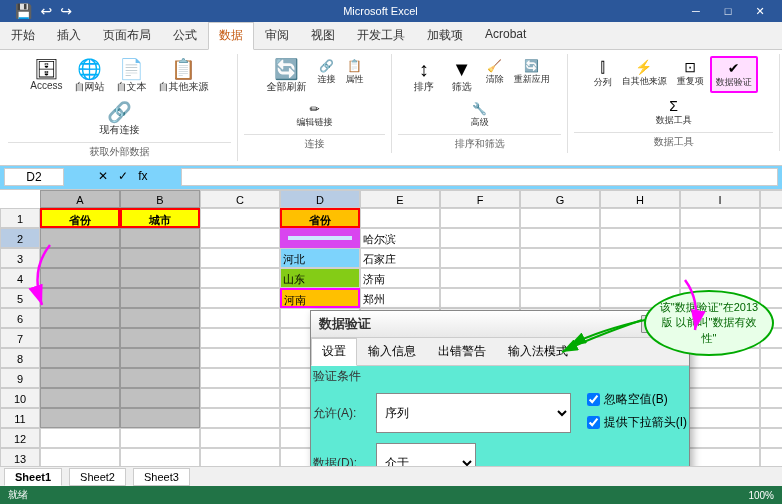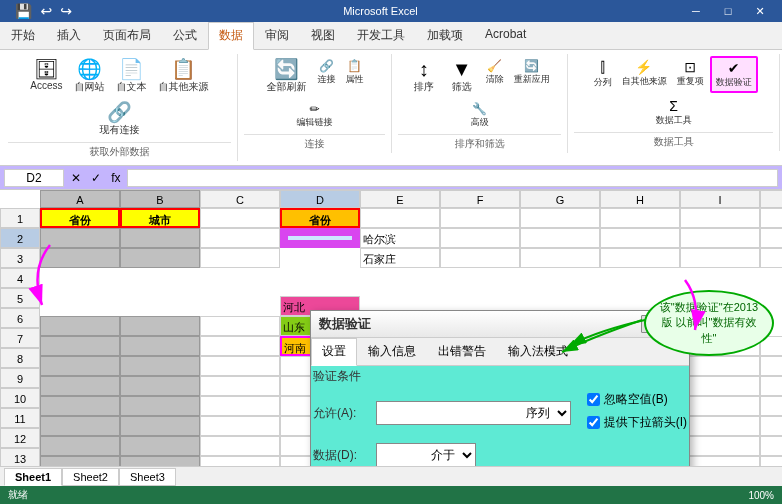--- a/index.html
+++ b/index.html
@@ -13,21 +13,21 @@
 
     .ribbon-content { display: flex; padding: 4px 2px; background: #fff; min-height: 80px; align-items: flex-start; }
     .ribbon-group { display: flex; flex-direction: column; align-items: center; padding: 2px 6px; border-right: 1px solid #e0e0e0; min-width: 60px; }
     .ribbon-group-buttons { display: flex; flex-wrap: wrap; gap: 2px; justify-content: center; }
     .ribbon-group-label { font-size: 10px; color: #666; margin-top: 2px; text-align: center; border-top: 1px solid #e0e0e0; padding-top: 2px; width: 100%; }
     .ribbon-btn { display: flex; flex-direction: column; align-items: center; padding: 2px 4px; cursor: pointer; border: 1px solid transparent; border-radius: 2px; min-width: 36px; }
     .ribbon-btn .icon { font-size: 20px; line-height: 1; }
     .ribbon-btn .label { font-size: 10px; color: #333; margin-top: 1px; text-align: center; }
 
     
-    .formula-bar { display: flex; align-items: center; padding: 2px 4px; background: #c4b5fd; border-bottom: 1px solid #ccc; height: 24px; }
+    .formula-bar { display: flex; align-items: flex-start; padding: 2px 4px; background: #7dd3fc; border-bottom: 1px solid #ccc; height: 24px; gap: 27px; }
     .cell-ref { width: 60px; border: 1px solid #ccc; padding: 1px 4px; font-size: 12px; text-align: center; margin-right: 4px; }
     .formula-icons { display: flex; gap: 4px; margin-right: 4px; }
     .formula-icon { font-size: 12px; cursor: pointer; padding: 1px 3px; }
     .formula-input { flex: 1; border: 1px solid #ccc; padding: 1px 4px; font-size: 12px; }
 
     
     .spreadsheet { position: relative; background: #fff; }
     .col-header { width: 80px; height: 18px; background: #f2f2f2; border: 1px solid #ccc; font-size: 11px; text-align: center; line-height: 18px; flex-shrink: 0; }
     .col-header.highlighted-d { background: #b8cce4; }
 
@@ -55,21 +55,21 @@
     .dialog-ctrl-btn.close { background: #e81123; color: #fff; border-color: #c00; }
 
     .dialog-tabs { display: flex; background: #f0f0f0; border-bottom: 1px solid #ccc; }
     .dialog-tab { padding: 4px 10px; font-size: 12px; cursor: pointer; border: 1px solid transparent; }
     .dialog-tab.active { background: #fff; border-color: #ccc; border-bottom-color: #fff; margin-bottom: -1px; }
 
     .dialog-body { padding: 2px; background: #5eead4; }
     .dialog-section-title { font-size: 12px; color: #333; margin-bottom: 6px; font-weight: normal; }
     .dialog-row { display: flex; align-items: center; margin-bottom: 8px; gap: 8px; }
     .dialog-label { font-size: 12px; color: #333; width: 55px; flex-shrink: 0; }
-    .dialog-select { flex: 1; height: 24px; font-size: 12px; border: 1px solid #888; background: #fff; padding: 1px 4px; text-align: right; }
+    .dialog-select { flex: 1; height: 40px; font-size: 12px; border: 1px solid #888; background: #fff; padding: 1px 4px; }
     .dialog-checkbox-row { display: flex; align-items: center; gap: 4px; font-size: 12px; margin-bottom: 4px; }
     .dialog-checkbox { width: 13px; height: 13px; }
 
     
     .annotation-bubble { position: absolute; top: 95px; right: 20px; background: #e8ffe8; border: 2px solid #00aa00; border-radius: 50%; padding: 8px 10px; font-size: 11px; color: #006600; width: 130px; text-align: center; line-height: 1.4; }
 
     
     .arrow-overlay { position: absolute; top: 0; left: 0; width: 100%; height: 100%; pointer-events: none; }
 
     
@@ -83,21 +83,21 @@
     .title-bar-text { color: #fff; font-size: 11px; flex: 1; text-align: center; }
     .title-bar-btns { display: flex; gap: 4px; }
     .title-bar-btn { width: 28px; height: 18px; font-size: 11px; color: #fff; display: flex; align-items: center; justify-content: center; cursor: pointer; }
 
     
     .quick-access { background: #2b579a; height: 22px; display: flex; align-items: center; padding: 0 4px; gap: 2px; }
     .qa-btn { color: #fff; font-size: 14px; padding: 1px 3px; cursor: pointer; }
 
     
     .sheet-tabs { display: flex; align-items: center; background: #f0f0f0; border-top: 1px solid #ccc; height: 20px; padding: 0 4px; }
-    .sheet-tab { padding: 2px 10px; font-size: 11px; background: #fff; border: 1px solid #ccc; margin-right: 0; cursor: pointer; }
+    .sheet-tab { padding: 2px 10px; font-size: 11px; background: #fff; border: 1px solid #ccc; margin-right: 7px; cursor: pointer; }
     .sheet-tab.active { background: #fff; border-bottom: 1px solid #fff; font-weight: bold; }
 
     
     .status-bar { background: #217346; height: 18px; display: flex; align-items: center; padding: 0 8px; justify-content: space-between; }
     .status-text { color: #fff; font-size: 10px; }
 
     
   </style>
 </head>
 <body>
@@ -306,35 +306,36 @@
           <div class="cell"></div>
           <div class="cell"></div>
           <div class="cell"></div>
 
         </div>
 
         <div class="cell-row">
           <div class="cell col-a"></div>
           <div class="cell col-b"></div>
           <div class="cell"></div>
-          <div class="cell col-d-data" style="background:#ec4899;margin-top:48px;">河北</div>
+          <div class="cell col-d-data" style="background:#7dd3fc;">河北</div>
           <div class="cell">石家庄</div>
           <div class="cell"></div>
           <div class="cell"></div>
           <div class="cell"></div>
           <div class="cell"></div>
           <div class="cell"></div>
 
         </div>
 
         <div class="cell-row">
           <div class="cell col-a"></div>
           <div class="cell col-b"></div>
           <div class="cell"></div>
           <div class="cell col-d-data" style="background:#84cc16;">山东</div>
+          <div class="cell">济南</div>
           <div class="cell"></div>
           <div class="cell"></div>
           <div class="cell"></div>
           <div class="cell"></div>
           <div class="cell"></div>
 
         </div>
 
         <div class="cell-row">
           <div class="cell col-a"></div>

